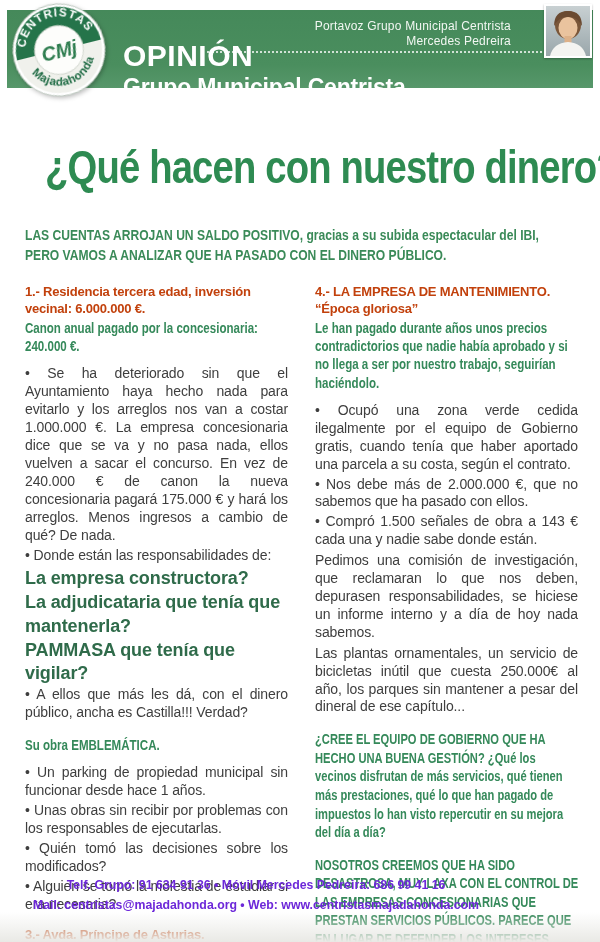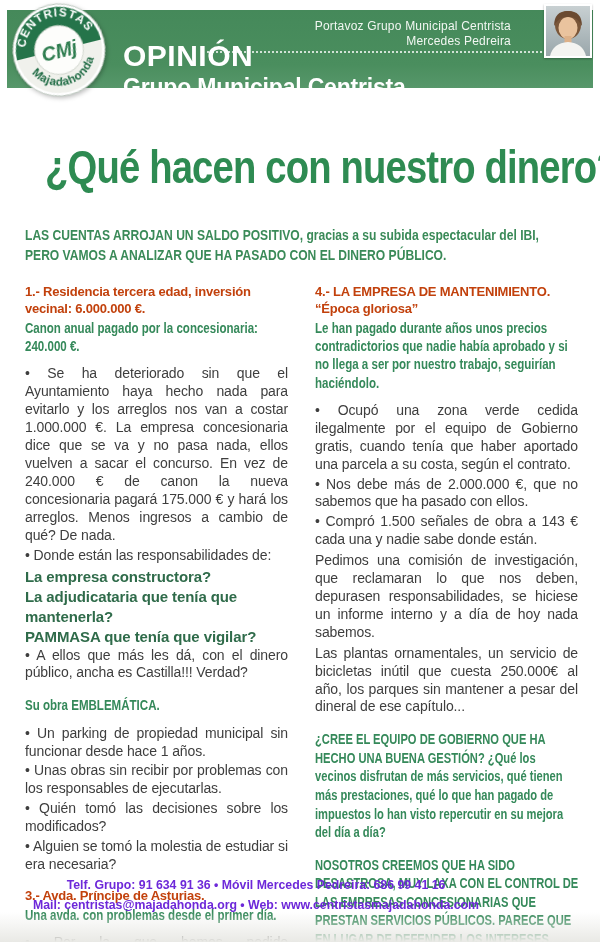--- a/index.html
+++ b/index.html
@@ -62,21 +62,21 @@
     width:134%; transform:scaleX(.745); transform-origin:0 0;
     margin:1px 0 10px;
   }
 
   .para {
     font-size:14px; color:#3e3e3e; line-height:1.28;
     margin:0 0 2px; text-align:justify; letter-spacing:-.1px;
   }
   .gap { margin-top:3px; }
 
-  .qline { color:#2f6b4a; font-weight:bold; font-size:15px; line-height:1.32; letter-spacing:-.1px; }
+  .qline { color:#2f6b4a; font-weight:bold; font-size:18px; line-height:1.32; letter-spacing:-.1px; }
 
   .greenp {
     color:#35895a; font-weight:bold; font-size:14.5px; line-height:1.28;
     width:130%; transform:scaleX(.77); transform-origin:0 0;
     margin:14px 0 0;
   }
 
   
   .footer {
     position:absolute; top:876px; left:0; width:512px; text-align:center;

